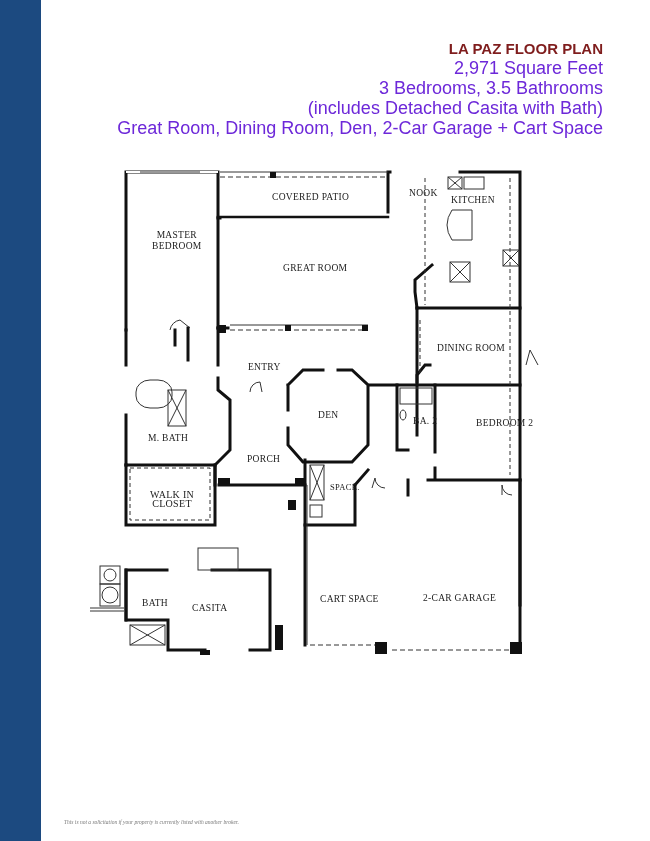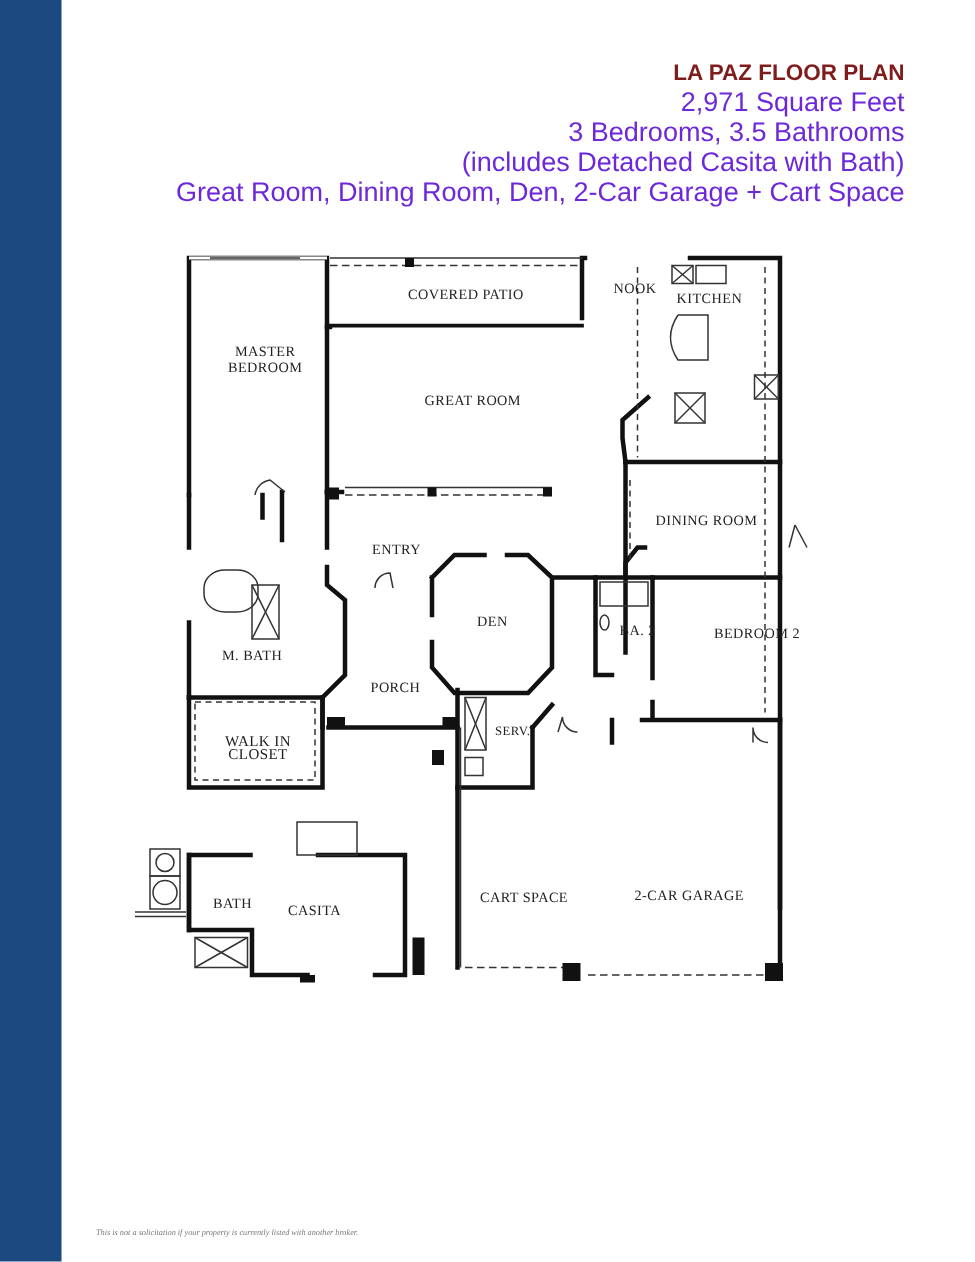--- a/index.html
+++ b/index.html
@@ -184,20 +184,20 @@
   <span class="room-label" style="left:158px;top:202px;">ENTRY</span>
   <span class="room-label" style="left:228px;top:250px;">DEN</span>
   <span class="room-label" style="left:323px;top:256px;">BA. 2</span>
   <span class="room-label" style="left:362px;top:258px;margin-left:24px;">BEDROOM 2</span>
   <span class="room-label" style="left:58px;top:273px;">M. BATH</span>
   <span class="room-label" style="left:157px;top:294px;">PORCH</span>
   <span class="room-label" style="left:60px;top:330px;font-size:10px;line-height:9px;">
     <span>WALK IN</span><br>
     <span>CLOSET</span>
   </span>
-  <span class="room-label" style="left:240px;top:322px;font-size:8.5px;">SERV.</span>
+  <span class="room-label" style="left:240px;top:322px;font-size:8.5px;">SPACE.</span>
   <span class="room-label" style="left:52px;top:438px;">BATH</span>
   <span class="room-label" style="left:102px;top:443px;text-align:right;">CASITA</span>
   <span class="room-label" style="left:230px;top:434px;">CART SPACE</span>
   <span class="room-label" style="left:333px;top:433px;">2-CAR GARAGE</span>
 </div>
 
 <div class="disclaimer">This is not a solicitation if your property is currently listed with another broker.</div>
 
 </body></html>

